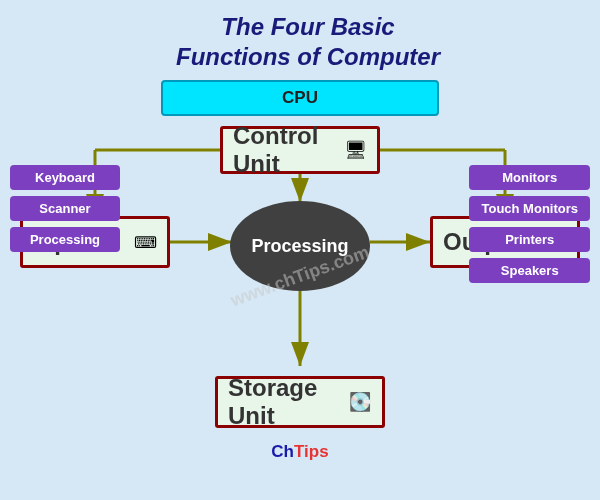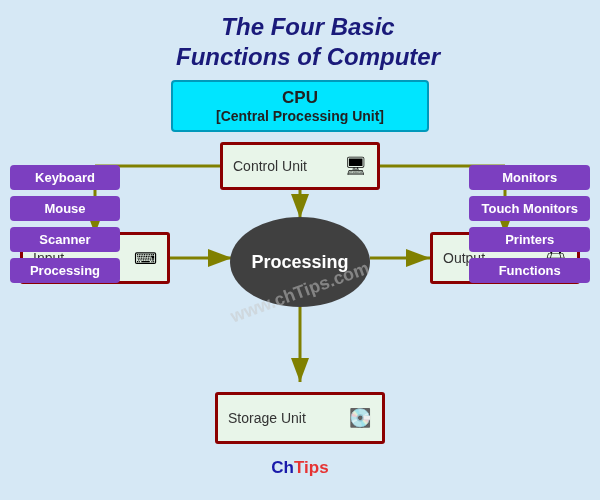--- a/index.html
+++ b/index.html
@@ -23,21 +23,21 @@
       font-weight: bold;
       color: #1a1a7a;
       margin-left: 16px;
     }
 
     .cpu-box {
       background: #00e5ff;
       border: 2px solid #0099bb;
       border-radius: 4px;
       text-align: center;
-      width: 258px;
+      width: 278px;
       margin: 0 auto 10px;
       padding: 6px 10px;
     }
     .cpu-label {
       font-size: 17px;
       font-weight: bold;
       color: #222;
     }
     .cpu-sub {
       font-size: 14px;
@@ -66,22 +66,22 @@
       position: absolute;
       border: 3px solid #8b0000;
       background: #e8f5e9;
       display: flex;
       align-items: center;
       justify-content: space-between;
       padding: 6px 10px;
       border-radius: 3px;
     }
     .box-label {
-      font-size: 14px;
-      font-weight: normal;
+      font-size: 24px;
+      font-weight: bold;
       color: #333;
     }
     .box-icon {
       font-size: 22px;
       margin-left: 8px;
     }
 
     .control-unit {
       width: 160px;
       height: 48px;
@@ -197,21 +197,20 @@
 </head>
 <body>
 
 <div class="title">
   <div class="title-text">The Four Basic</div>
   <div class="title-text">Functions of Computer</div>
 </div>
 
 <div class="cpu-box">
   <div class="cpu-label">CPU</div>
-  <div class="cpu-sub">[Central Processing Unit]</div>
 </div>
 
 <div class="diagram">
 
   <svg class="arrows-svg" viewBox="0 0 580 310">
 
     <defs>
       <marker id="arrowhead" markerWidth="8" markerHeight="6" refX="8" refY="3" orient="auto">
         <polygon points="0 0, 8 3, 0 6" fill="#808000"></polygon>
       </marker>
@@ -258,27 +257,26 @@
     <span class="box-label">Storage Unit</span>
     <span class="box-icon icon-disk">💽</span>
   </div>
 
   <div class="watermark">www.chTips.com</div>
 
 </div>
 
 <div class="input-items">
   <div class="item-pill">Keyboard</div>
-  <div class="item-pill">Mouse</div>
   <div class="item-pill">Scanner</div>
   <div class="item-pill">Processing</div>
 </div>
 
 <div class="output-items">
   <div class="item-pill">Monitors</div>
   <div class="item-pill">Touch Monitors</div>
   <div class="item-pill">Printers</div>
-  <div class="item-pill">Functions</div>
+  <div class="item-pill">Speakers</div>
 </div>
 
 <div class="footer-brand">
   <span class="ch-part">Ch</span><span class="tips-part">Tips</span>
 </div>
 
 </body></html>

